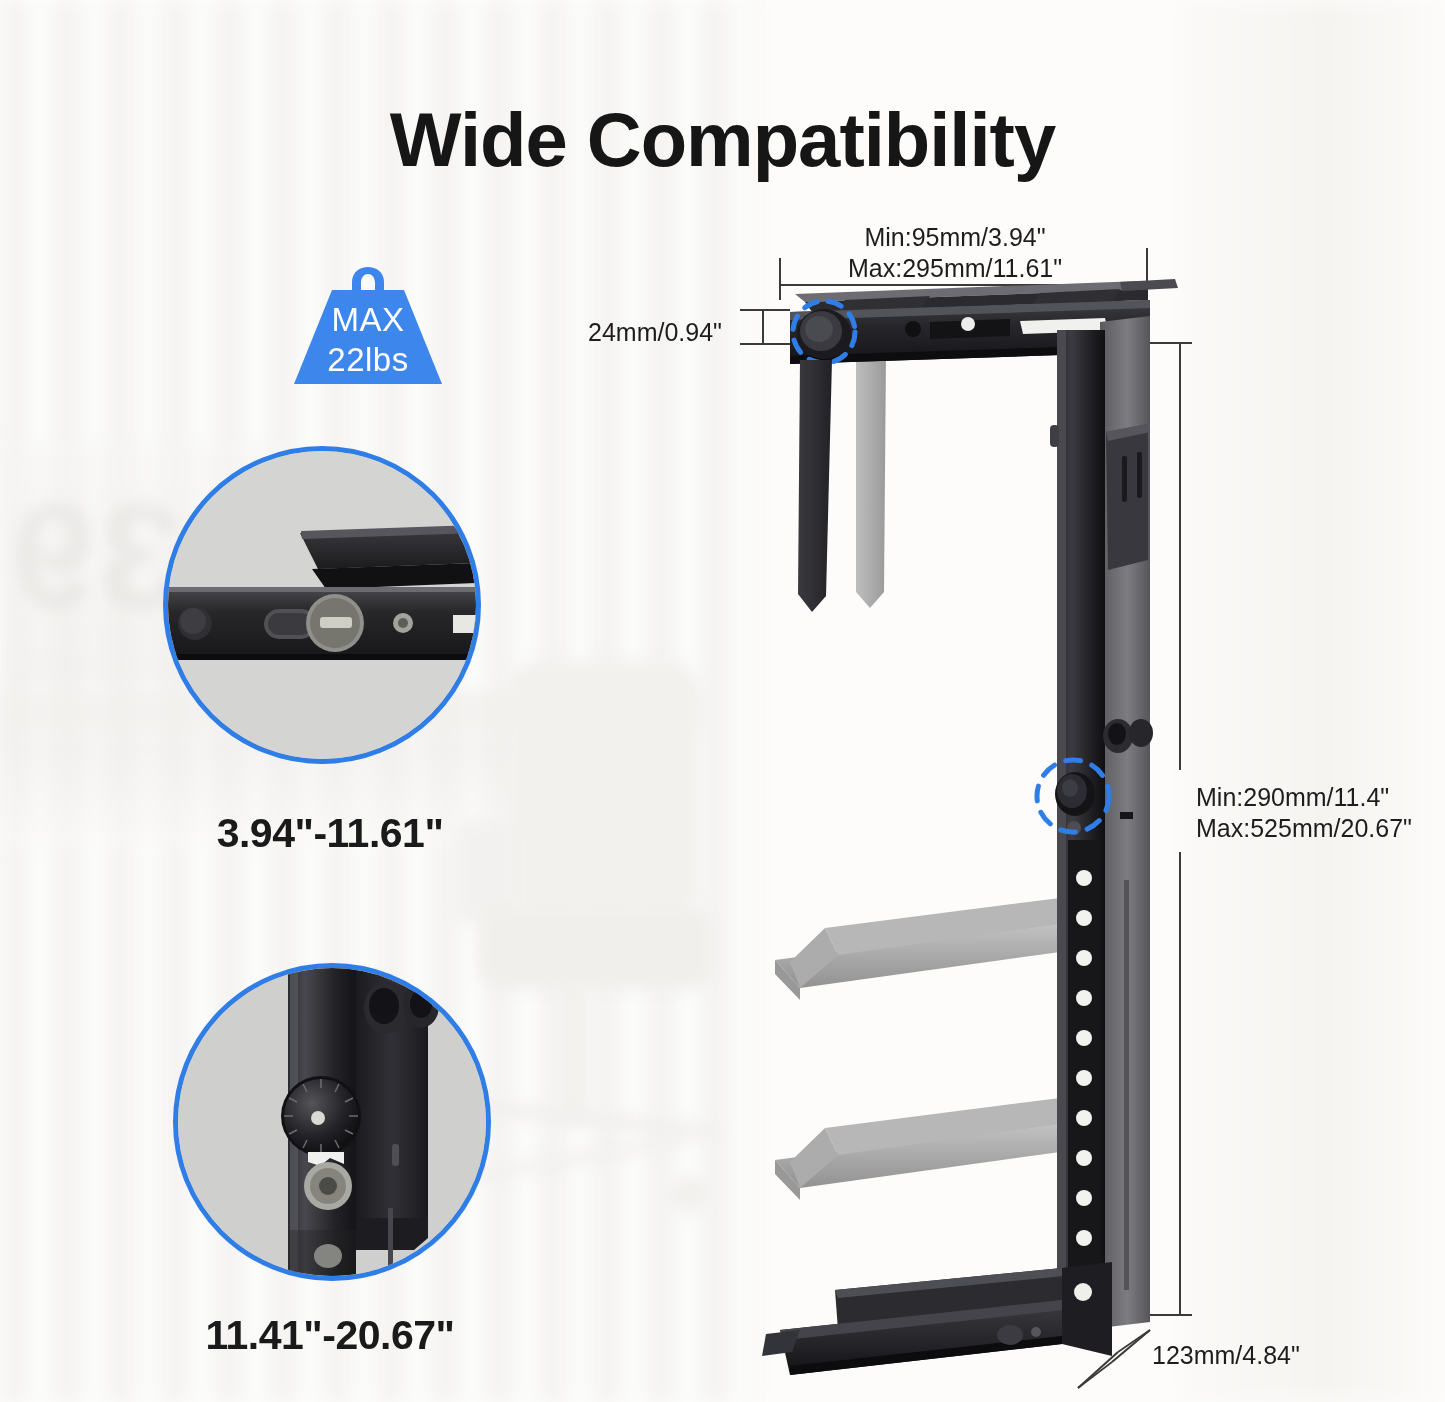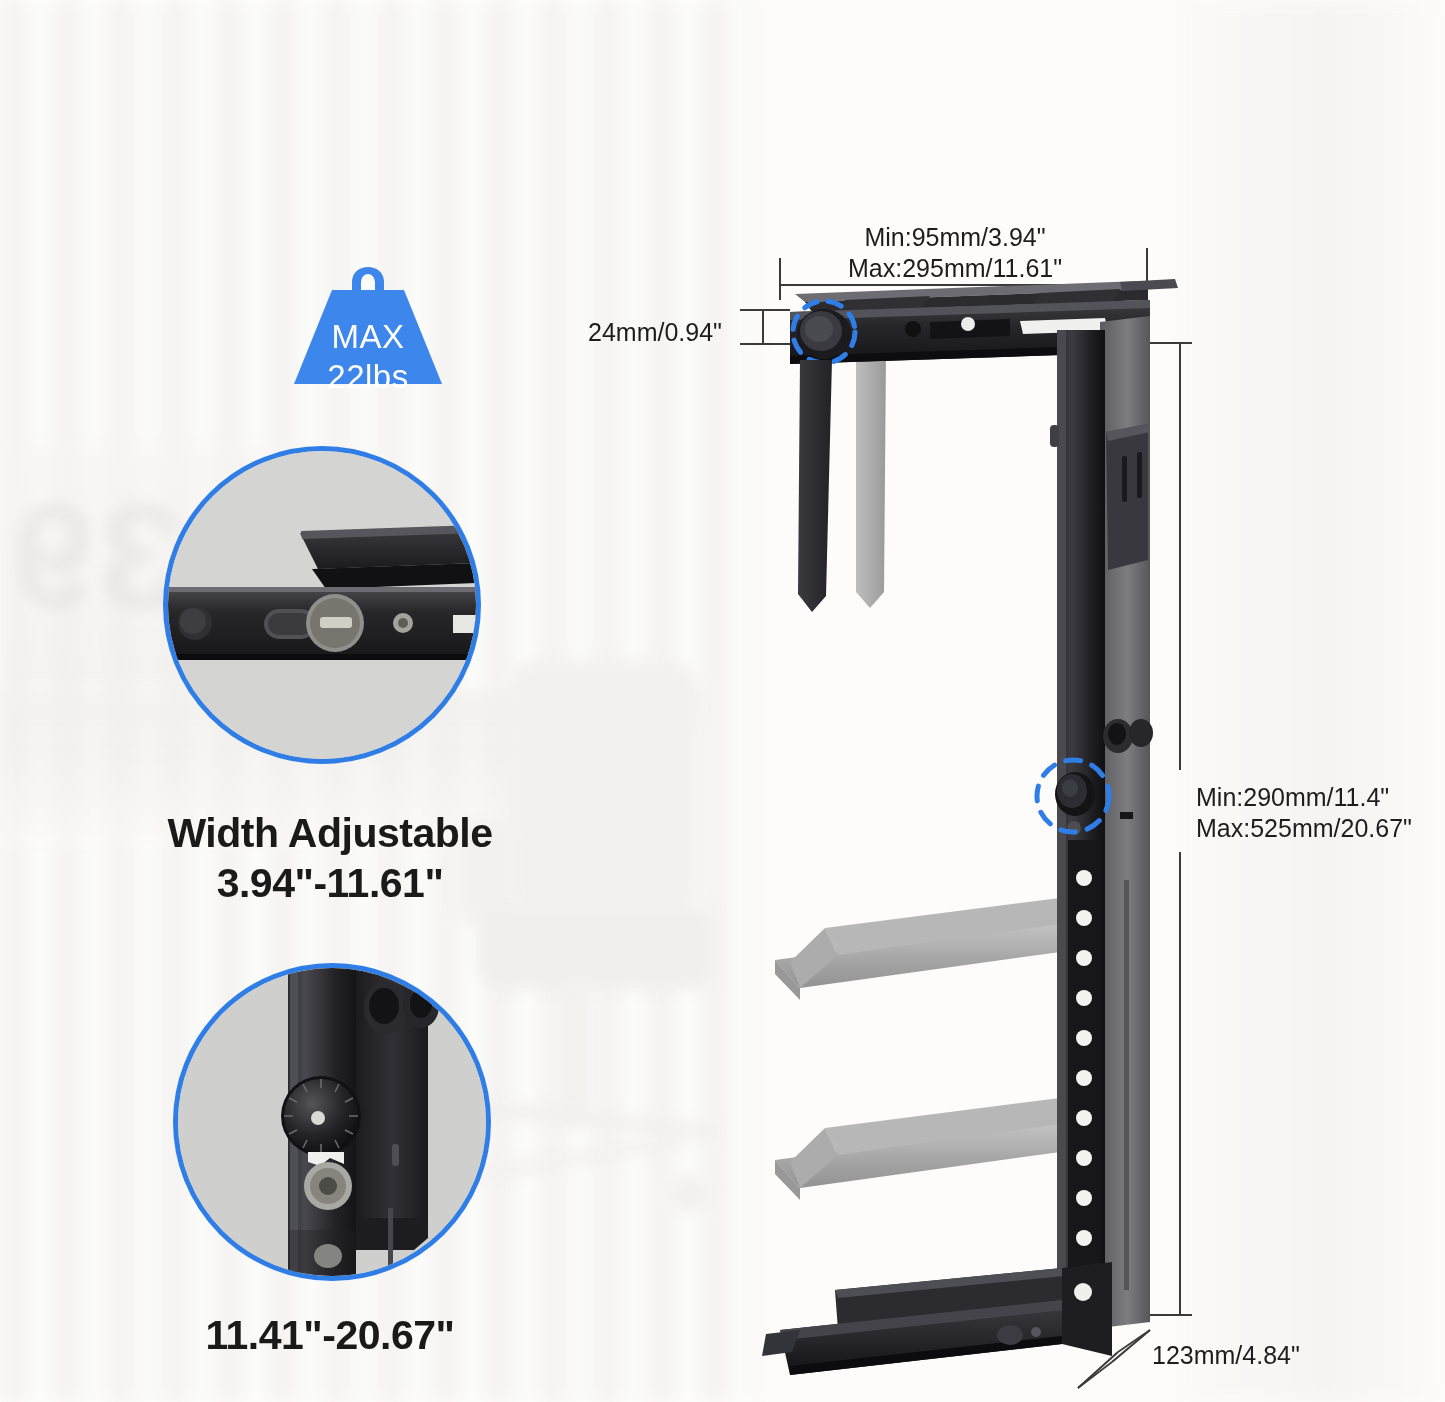--- a/index.html
+++ b/index.html
@@ -134,21 +134,20 @@
     position: absolute;
     left: 0; top: 52px;
     width: 176px;
     text-align: center;
     color: #ffffff;
     font-size: 33px;
     font-weight: 400;
     line-height: 40px;
     letter-spacing: .5px;
     pointer-events: none;
-    margin-top: 17px;
   }
 
   
   .detail-circle {
     position: absolute;
     border-radius: 50%;
     border: 5px solid #2f7ee8;
     background: #d3d4d1;
     overflow: hidden;
     z-index: 30;
@@ -202,20 +201,21 @@
   <div class="bg-layer bg-desk-under"></div>
   <div class="bg-layer bg-chair-back"></div>
   <div class="bg-layer bg-chair-arm"></div>
   <div class="bg-layer bg-chair-seat"></div>
   <div class="bg-layer bg-chair-post"></div>
   <div class="bg-layer bg-chair-base1"></div>
   <div class="bg-layer bg-chair-base2"></div>
   <div class="bg-layer bg-wheel1"></div>
   <div class="bg-layer bg-wheel2"></div>
 
+  <div class="title">Wide Compatibility</div>
 
   <div class="weight-badge">
     <svg width="176" height="140" viewBox="0 0 176 140">
       <path d="M72 34 C72 14, 104 14, 104 34 L104 44 L95 44 L95 35 C95 23, 81 23, 81 35 L81 44 L72 44 Z" fill="#3d86ec"></path>
       <path d="M52 42 L124 42 L162 136 L14 136 Z" fill="#3d86ec"></path>
     </svg>
     <div class="weight-text">
       <span>MAX</span><br>
       <span>22lbs</span>
     </div>
@@ -255,21 +255,20 @@
       <rect x="152" y="166" width="32" height="11" rx="3" fill="#cfcfc6"></rect>
 
       <circle cx="235" cy="172" r="10" fill="#a3a39c"></circle>
       <circle cx="235" cy="172" r="5" fill="#5e5e58"></circle>
 
       <rect x="285" y="164" width="23" height="18" fill="#e7e7e4"></rect>
     </svg>
   </div>
 
   <div class="caption" id="caption-width">
-    <span>Width Adjustable</span>
     <span class="line2">3.94"-11.61"</span>
   </div>
 
   <div class="detail-circle" id="detail-height">
     <svg width="308" height="308" viewBox="0 0 308 308">
       <defs>
         <linearGradient id="postG" x1="0" y1="0" x2="1" y2="0">
           <stop offset="0%" stop-color="#2c2c30"></stop>
           <stop offset="25%" stop-color="#48484e"></stop>
           <stop offset="70%" stop-color="#222226"></stop>

